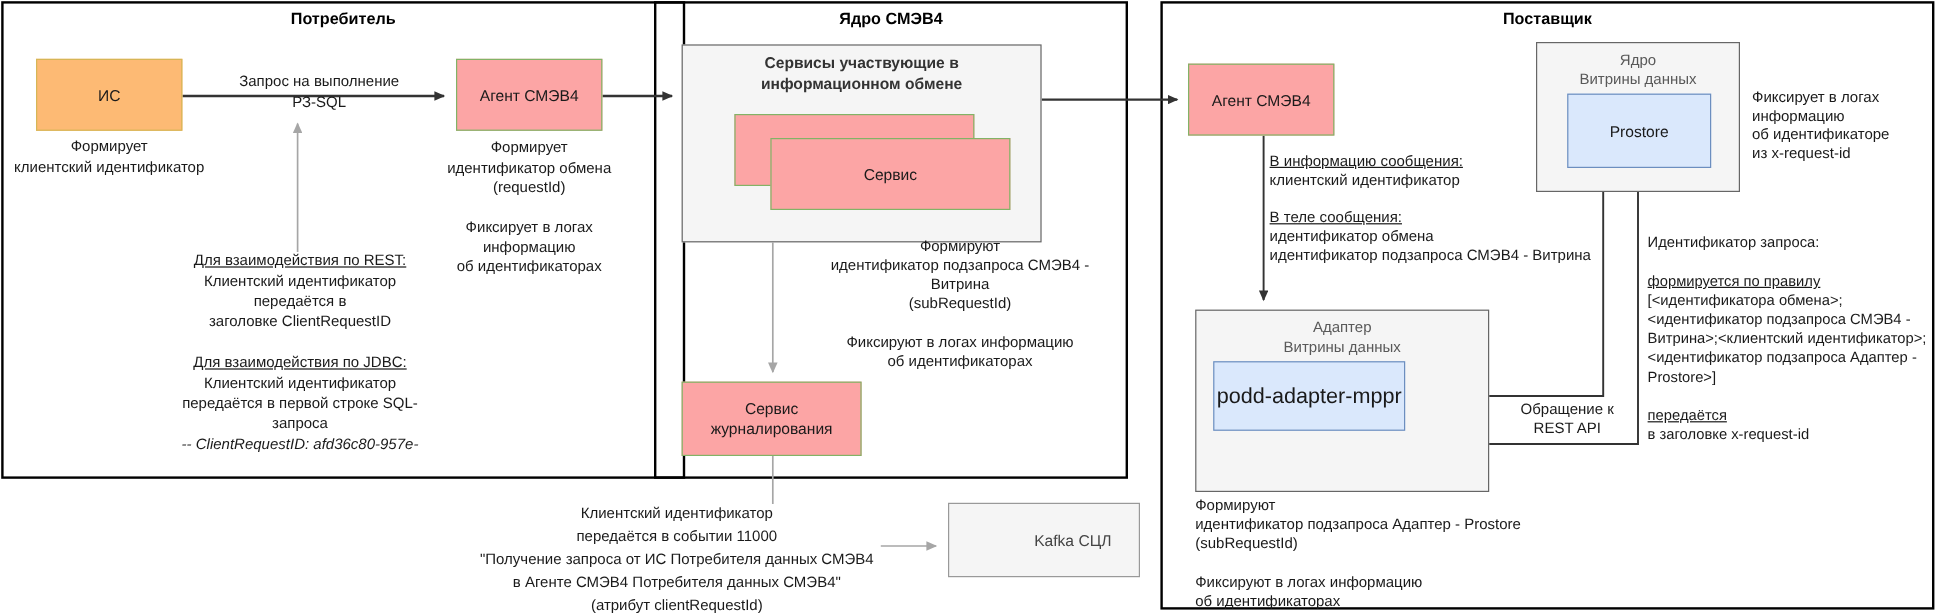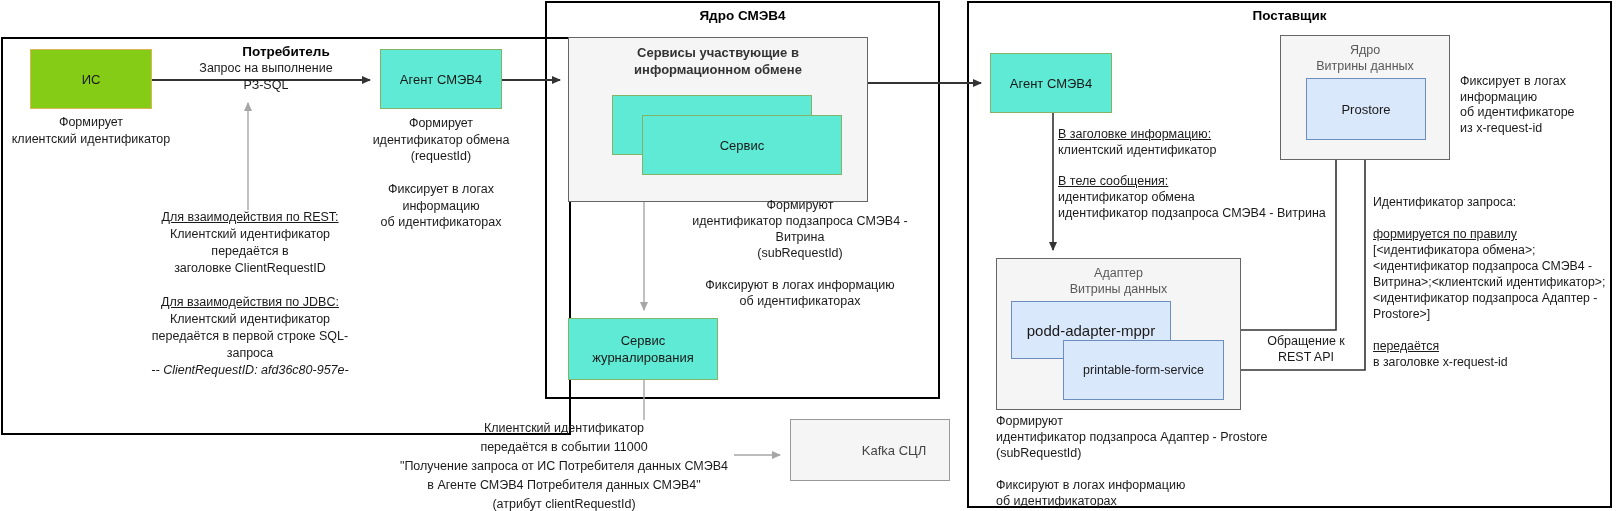--- a/index.html
+++ b/index.html
@@ -4,42 +4,42 @@
 <style>
   html,body { margin:0; padding:0; background:#fff; }
   #canvas {
     position:relative; width:1621px; height:511px;
     font-family:"Liberation Sans", sans-serif;
     color:#1a1a1a; background:#fff; overflow:hidden;
   }
   .container { position:absolute; border:2px solid #000; box-sizing:border-box; background:transparent; }
   .ctitle { position:absolute; left:0; right:0; top:5px; text-align:center; font-weight:bold; font-size:13.5px; color:#000; }
   .box { position:absolute; box-sizing:border-box; display:flex; flex-direction:column; align-items:center; justify-content:center; text-align:center; font-size:13px; }
-  .yellow { background:#84cc16; border:1px solid #d6b656; }
-  .green  { background:#5eead4; border:1px solid #82b366; }
+  .yellow { background:#fdba74; border:1px solid #d6b656; }
+  .green  { background:#fca5a5; border:1px solid #82b366; }
   .blue   { background:#dae8fc; border:1px solid #6c8ebf;align-items:center; }
   .gray   { background:#f5f5f5; border:1px solid #666666; }
   .gray-light { background:#f5f5f5; border:1px solid #999999; color:#444; }
   .frame  { position:absolute; box-sizing:border-box; }
   .frame .btitle { position:absolute; left:0; right:0; top:6px; text-align:center; }
   .tblock { position:absolute; font-size:12.5px; }
   .tblock.center { text-align:center; }
   .tl { white-space:nowrap; }
   .u { text-decoration:underline; }
   .i { font-style:italic; }
   .bold { font-weight:bold; color:#333; }
   .graytxt { color:#595959; }
   svg.connectors { position:absolute; left:0; top:0; pointer-events:none; }
 </style>
 </head>
 <body>
 
 <div id="canvas">
 
-  <div class="container" style="left:1px; top:1px; width:570px; height:398px;margin-top:36px;">
+  <div class="container" style="left:1px; top:1px; width:570px; height:398px;">
     <div class="ctitle">Потребитель</div>
   </div>
   <div class="container" style="left:545px; top:1px; width:395px; height:398px;">
     <div class="ctitle">Ядро СМЭВ4</div>
   </div>
   <div class="container" style="left:967px; top:1px; width:645px; height:507px;">
     <div class="ctitle">Поставщик</div>
   </div>
 
   <svg class="connectors" width="1621" height="511">
@@ -139,21 +139,21 @@
   <div class="box gray-light" style="left:790px; top:419px; width:160px; height:62px;padding-left:48px;">
     <span>Kafka СЦЛ</span>
   </div>
 
   <div class="box green" style="left:990px; top:53px; width:122px; height:60px;">
     <span>Агент СМЭВ4</span>
   </div>
 
   <div class="tblock" style="left:1058px; top:111px; width:285px; line-height:15.8px;">
       <div class="tl">&nbsp;</div>
-      <div class="tl u">В заголовке информацию:</div>
+      <div class="tl u">В информацию сообщения:</div>
       <div class="tl">клиентский идентификатор</div>
       <div class="tl">&nbsp;</div>
       <div class="tl u">В теле сообщения:</div>
       <div class="tl">идентификатор обмена</div>
       <div class="tl">идентификатор подзапроса СМЭВ4 - Витрина</div>
     </div>
 
   <div class="frame gray" style="left:1280px; top:35px; width:170px; height:125px;">
     <div class="btitle tblock center graytxt" style="position:absolute; left:0; right:0; top:6px; line-height:16px;">
         <div class="tl">Ядро</div>
@@ -169,25 +169,22 @@
       <div class="tl">об идентификаторе</div>
       <div class="tl">из x-request-id</div>
     </div>
 
   <div class="frame gray" style="left:996px; top:258px; width:245px; height:152px;">
     <div class="btitle tblock center graytxt" style="position:absolute; left:0; right:0; top:6px; line-height:16px;">
         <div class="tl">Адаптер</div>
         <div class="tl">Витрины данных</div>
       </div>
   </div>
-  <div class="box blue" style="left:1011px; top:301px; width:160px; height:58px; font-size:15px;">
+  <div class="box blue" style="left:1011px; top:301px; width:160px; height:58px; font-size:18px;">
     <span>podd-adapter-mppr</span>
-  </div>
-  <div class="box blue" style="left:1063px; top:340px; width:161px; height:60px; font-size:12.5px;">
-    <span>printable-form-service</span>
   </div>
 
   <div class="tblock center" style="left:1254px; top:333px; width:104px; line-height:16px;">
       <div class="tl">Обращение к</div>
       <div class="tl">REST API</div>
     </div>
 
   <div class="tblock" style="left:996px; top:413px; width:300px; line-height:16px;">
       <div class="tl">Формируют</div>
       <div class="tl">идентификатор подзапроса Адаптер - Prostore</div>

